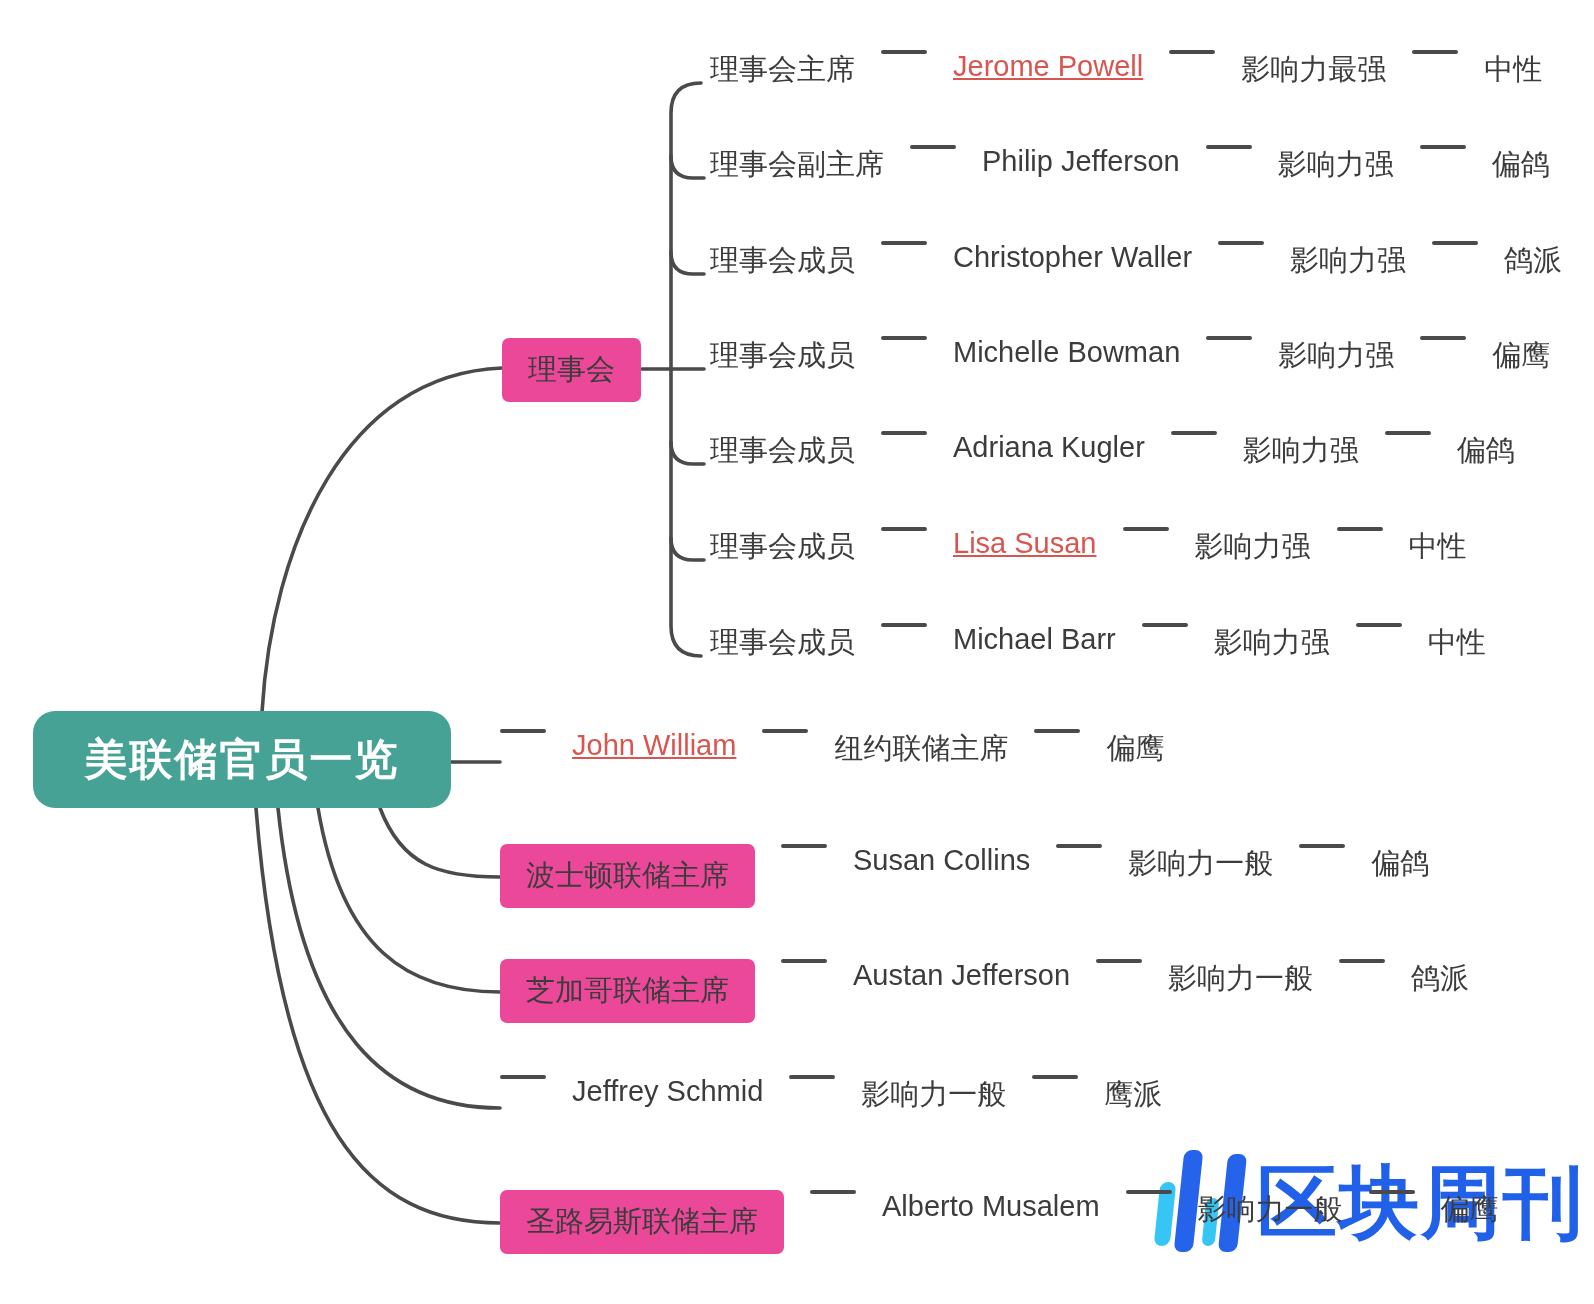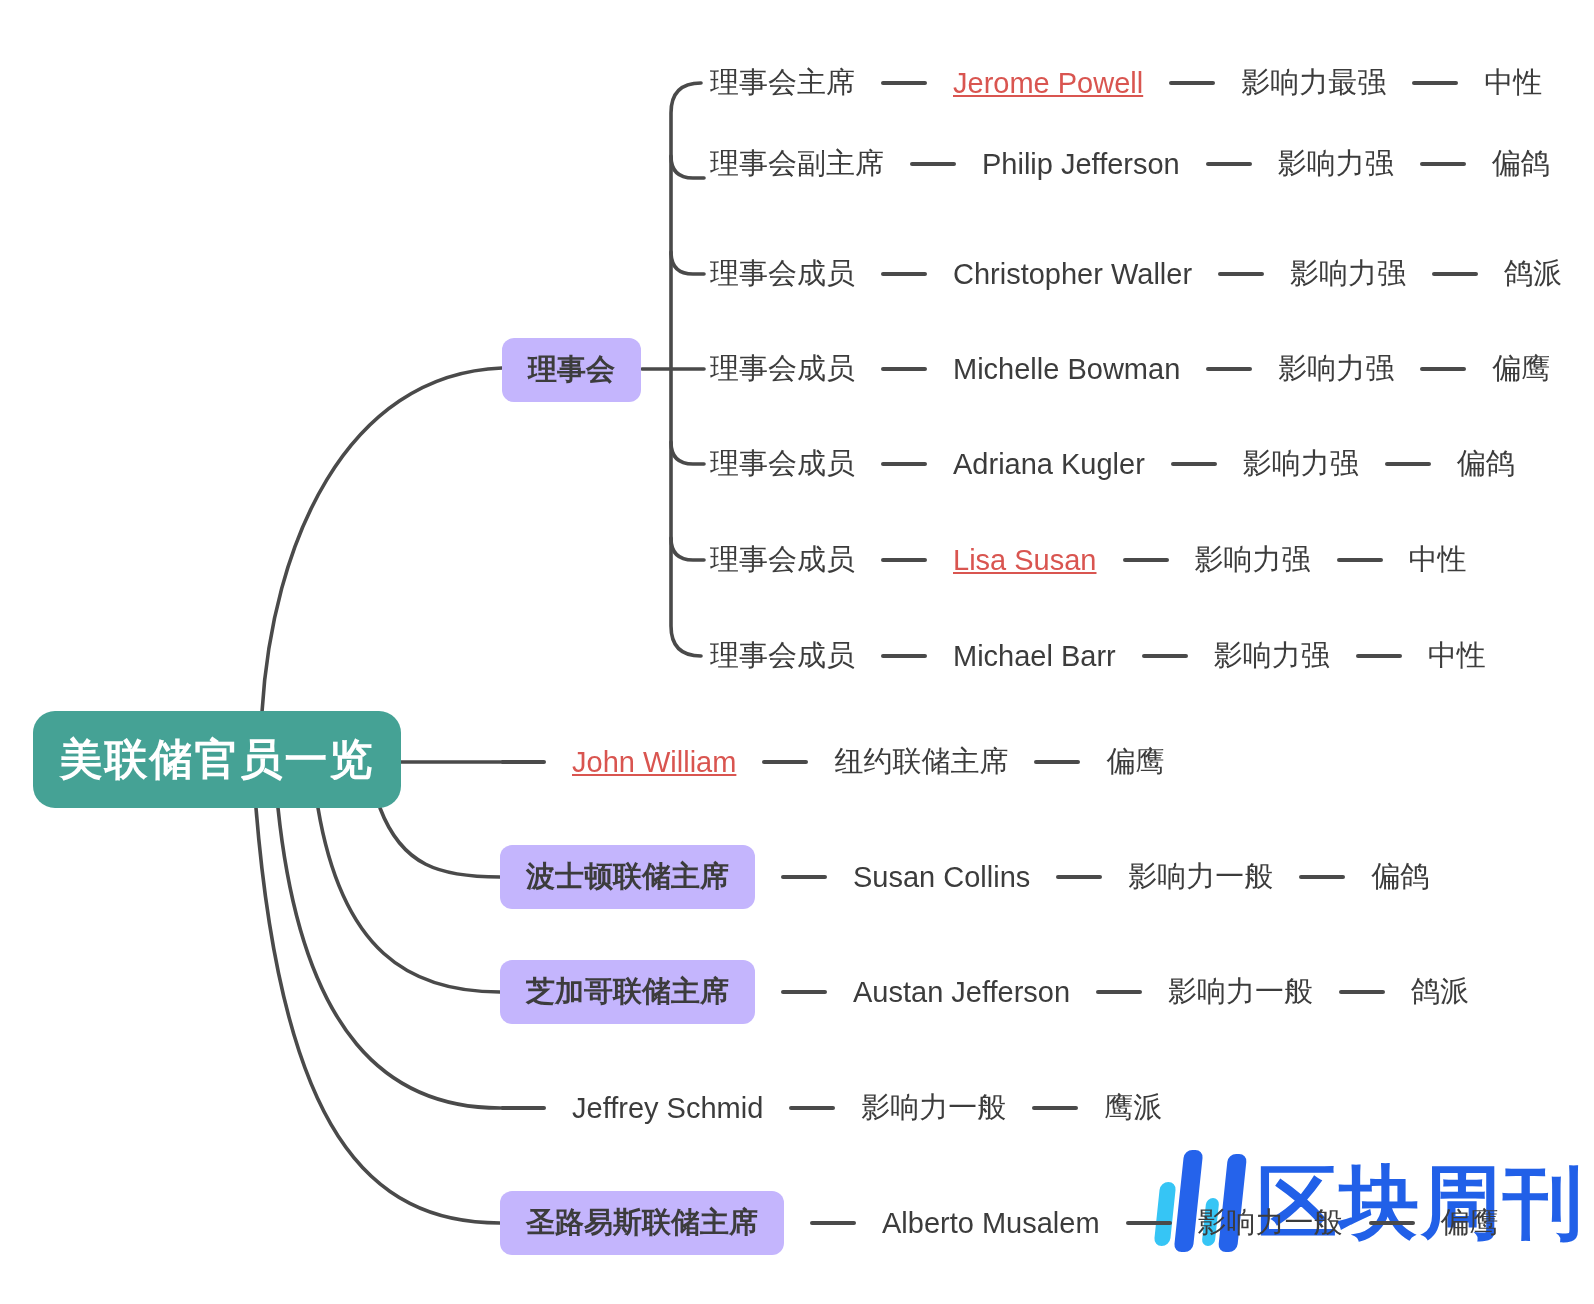--- a/index.html
+++ b/index.html
@@ -2,31 +2,31 @@
 <html><head>
 <meta charset="utf-8">
 <style>
   html,body{margin:0;padding:0;background:#ffffff;}
   .canvas{
     position:relative;width:1594px;height:1304px;background:#ffffff;overflow:hidden;
     font-family:"Liberation Sans","DejaVu Sans",sans-serif;color:#3c3c3c;
   }
   svg.wires{position:absolute;left:0;top:0;z-index:0;}
   .root-node{
-    position:absolute;left:33px;top:711px;width:368px;height:97px;
+    position:absolute;left:33px;top:711px;width:418px;height:97px;
     background:#45a295;border-radius:22px;display:flex;align-items:center;justify-content:center;
     color:#ffffff;font-size:43px;font-weight:bold;letter-spacing:2px;z-index:2;
   }
   .gray-node{
-    background:#c4b5fd;border-radius:12px;padding:12px 26px;
-    font-size:29px;color:#3c3c3c;white-space:nowrap;font-weight:bold;
+    background:#ec4899;border-radius:7px;padding:12px 26px;
+    font-size:29px;color:#3c3c3c;white-space:nowrap;
   }
   .board-node{position:absolute;left:502px;top:338px;z-index:2;}
   .leaf-row{
-    position:absolute;display:flex;align-items:center;gap:26px;height:66px;
+    position:absolute;display:flex;align-items:flex-start;gap:26px;height:66px;
     font-size:29px;white-space:nowrap;z-index:2;
   }
   .leaf-row .t{color:#3c3c3c;}
   .leaf-row .name.red{color:#d95550;text-decoration:underline;}
   .dash{display:inline-block;width:46px;height:4px;background:#4a4a4a;border-radius:2px;flex:none;}
   .watermark{
     position:absolute;left:1155px;top:1146px;display:flex;align-items:flex-end;gap:10px;z-index:1;
   }
   .wm-icon{position:relative;width:92px;height:112px;flex:none;}
   .wm-bar{position:absolute;border-radius:8px;transform:skewX(-6deg);}
@@ -72,21 +72,21 @@
 
   <div class="leaf-row" style="left:710px;top:50px">
     <span class="t">理事会主席</span>
     <span class="dash"></span>
     <span class="t name red">Jerome Powell</span>
     <span class="dash"></span>
     <span class="t">影响力最强</span>
     <span class="dash"></span>
     <span class="t">中性</span>
   </div>
-  <div class="leaf-row" style="left:710px;top:131px">
+  <div class="leaf-row" style="left:710px;top:145px">
     <span class="t">理事会副主席</span>
     <span class="dash"></span>
     <span class="t name">Philip Jefferson</span>
     <span class="dash"></span>
     <span class="t">影响力强</span>
     <span class="dash"></span>
     <span class="t">偏鸽</span>
   </div>
   <div class="leaf-row" style="left:710px;top:241px">
     <span class="t">理事会成员</span>

